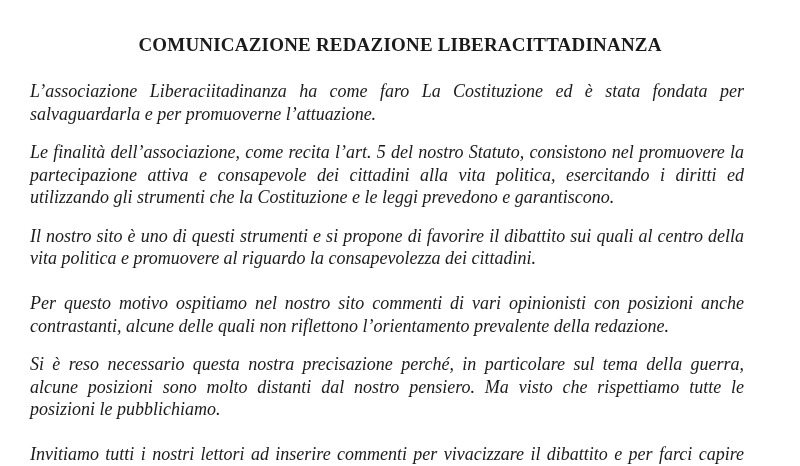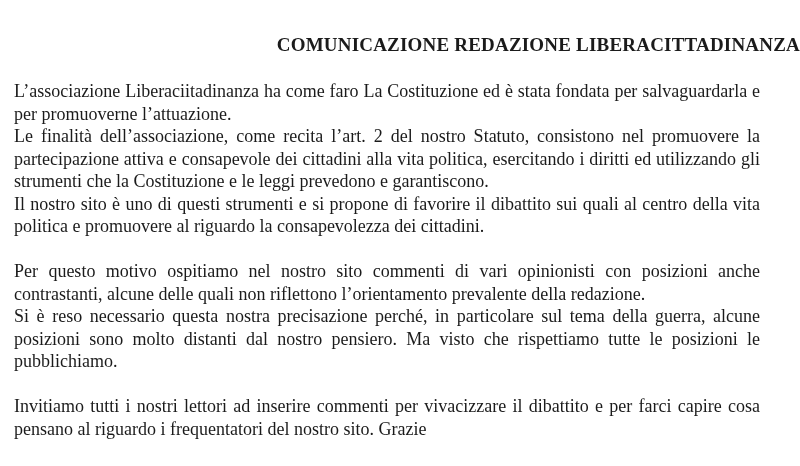--- a/index.html
+++ b/index.html
@@ -18,47 +18,48 @@
     box-sizing: border-box;
     font-family: "Liberation Serif", "DejaVu Serif", serif;
     color: #1b1b1b;
   }
   .doc-title {
     width: 800px;
     margin: 0 0 24px 0;
     font-size: 19px;
     line-height: 22px;
     font-weight: bold;
-    text-align: right;
+    text-align: center;
     letter-spacing: 0.2px;
   }
   .doc-body {
     width: 746px;
     margin-left: 14px;
     font-size: 18px;
     line-height: 22.5px;
   }
   .block { margin: 0; }
   .block + .block { margin-top: 22.5px; }
   .block p {
-    margin: 0;
+    margin: 16px;
     text-align: justify;
+    font-style: italic;
   }
 </style>
 </head>
 <body>
 
 <div class="doc">
   <h1 class="doc-title">COMUNICAZIONE REDAZIONE LIBERACITTADINANZA</h1>
 
   <div class="doc-body">
 
     <div class="block">
       <p>L’associazione Liberaciitadinanza ha come faro La Costituzione ed è stata fondata per salvaguardarla e per promuoverne l’attuazione.</p>
-      <p>Le finalità dell’associazione, come recita l’art. 2 del nostro Statuto, consistono nel promuovere la partecipazione attiva e consapevole dei cittadini alla vita politica, esercitando i diritti ed utilizzando gli strumenti che la Costituzione e le leggi prevedono e garantiscono.</p>
+      <p>Le finalità dell’associazione, come recita l’art. 5 del nostro Statuto, consistono nel promuovere la partecipazione attiva e consapevole dei cittadini alla vita politica, esercitando i diritti ed utilizzando gli strumenti che la Costituzione e le leggi prevedono e garantiscono.</p>
       <p>Il nostro sito è uno di questi strumenti e si propone di favorire il dibattito sui quali al centro della  vita politica e promuovere al riguardo la consapevolezza dei cittadini.</p>
     </div>
 
     <div class="block">
       <p>Per questo motivo ospitiamo nel nostro sito commenti di vari opinionisti con posizioni anche contrastanti, alcune delle quali  non riflettono l’orientamento prevalente della redazione.</p>
       <p>Si è reso necessario questa nostra precisazione perché, in particolare sul tema della guerra, alcune posizioni sono  molto distanti dal nostro pensiero. Ma visto che rispettiamo tutte le posizioni le pubblichiamo.</p>
     </div>
 
     <div class="block">
       <p>Invitiamo tutti i nostri lettori ad inserire commenti per vivacizzare il dibattito e per farci capire cosa pensano al riguardo i frequentatori del nostro sito. Grazie</p>

